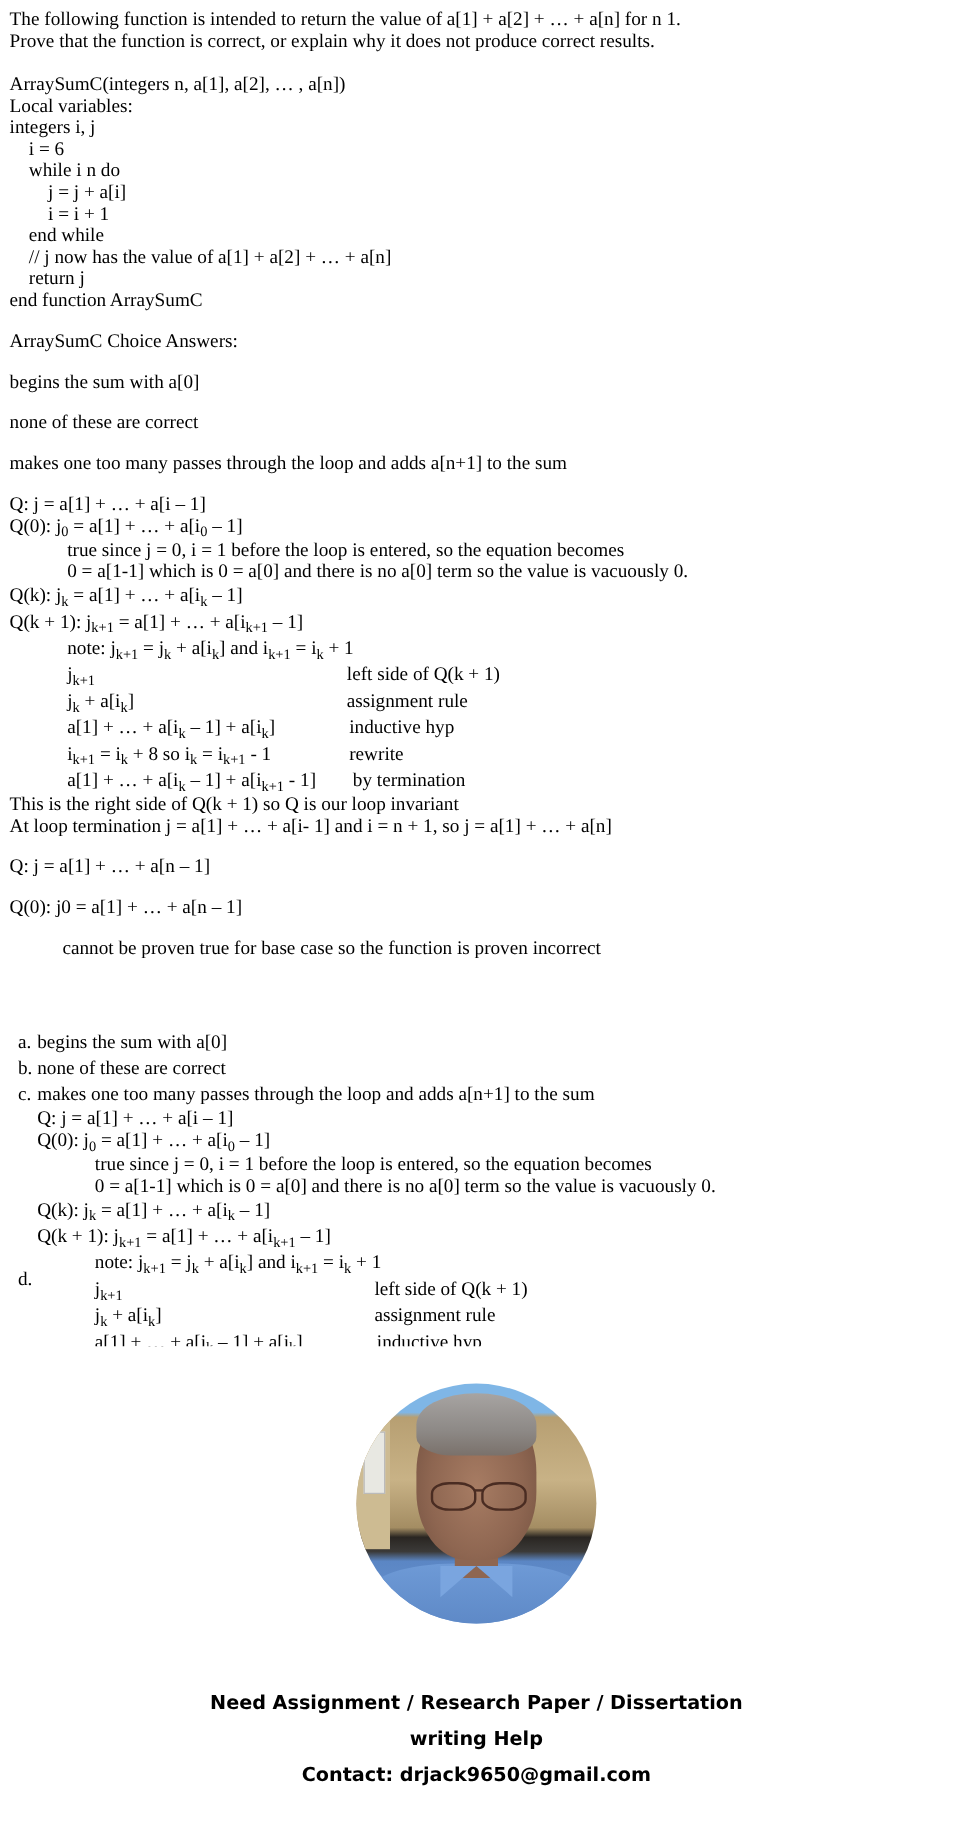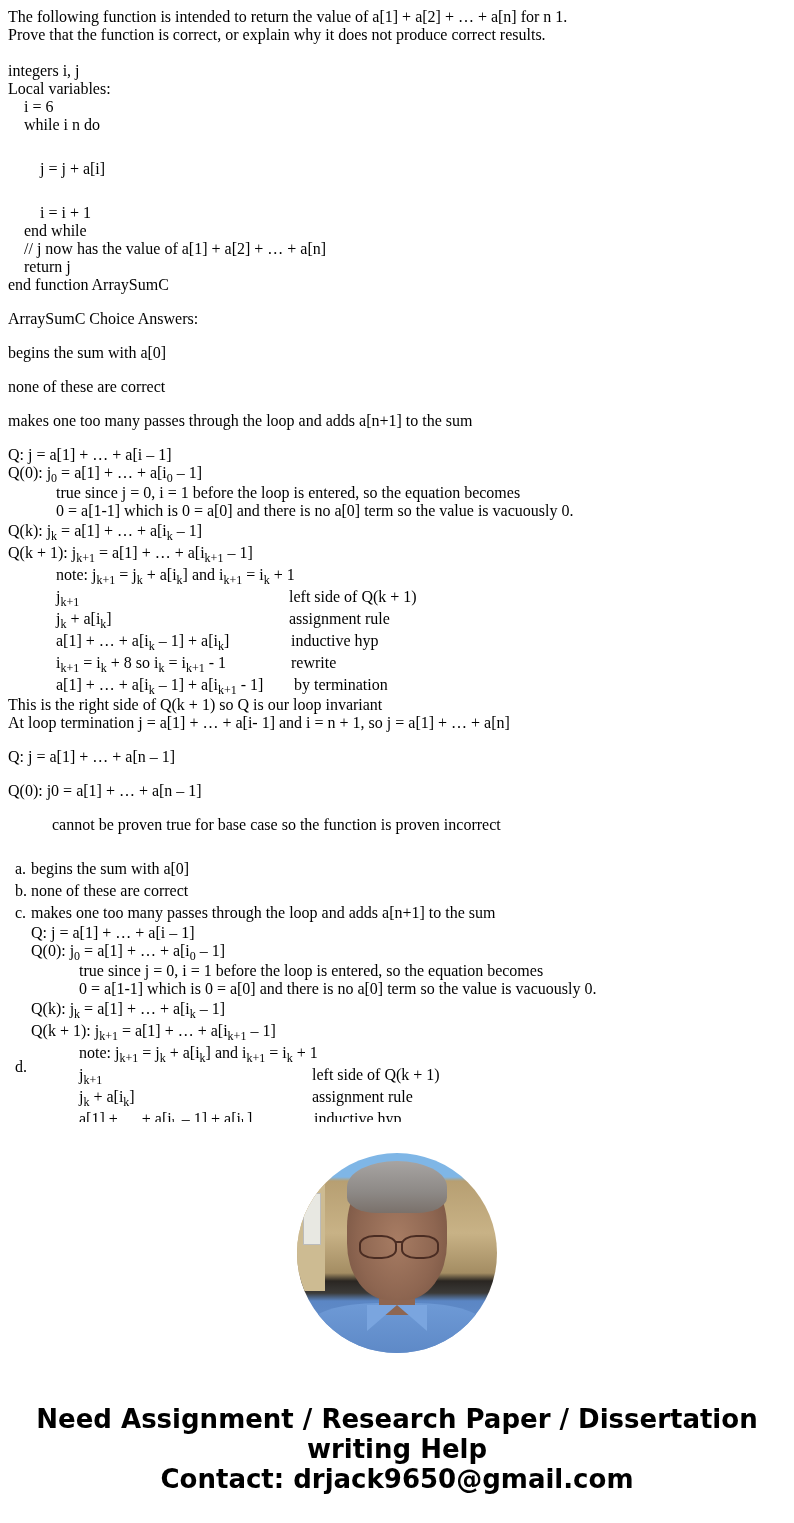--- a/index.html
+++ b/index.html
@@ -10,21 +10,21 @@
       overflow: hidden;
       font-family: "Liberation Serif", serif;
       font-size: 16px;
       color: #000000;
       line-height: 18px;
     }
     .doc { position: absolute; left: 8px; top: 8px; width: 780px; }
     .line { white-space: pre; height: 18px; }
     .blank { height: 16px; }
     .indent1 { padding-left: 16px; }
-    .indent2 { padding-left: 32px; margin-top: 26px; }
+    .indent2 { padding-left: 32px; }
     .indent3 { padding-left: 48px; }
     sub { font-size: 12px; vertical-align: -4px; line-height: 0; }
     .proof-row { position: relative; height: 22px; white-space: nowrap; }
     .proof-row .left { position: absolute; left: 48px; top: 2px; text-align: right; }
     .proof-row .right { position: absolute; top: 2px; }
     .sub-row { height: 22px; padding-top: 2px; box-sizing: border-box; white-space: nowrap; }
 
     
     .answers { position: absolute; left: 15px; top: 858px; width: 770px; }
     .answers .item { position: relative; height: 22px; white-space: nowrap; }
@@ -78,35 +78,36 @@
     }
     .avatar .collar-l { left: 70px; border-right: 30px solid transparent; }
     .avatar .collar-r { left: 100px; border-left: 30px solid transparent; }
 
     .promo {
       position: absolute;
       left: 0; top: 1404px; width: 794px;
       text-align: center;
       font-family: "DejaVu Sans", sans-serif;
       font-weight: bold;
-      font-size: 26px;
+      font-size: 16px;
       line-height: 30px;
       color: #000000;
     }
   </style>
 </head>
 <body>
 
 <div class="clip-area">
   <div class="doc">
     <div class="line">The following function is intended to return the value of a[1] + a[2] + … + a[n] for n 1.</div>
     <div class="line">Prove that the function is correct, or explain why it does not produce correct results.</div>
     <div class="line"></div>
+    <div class="line">ArraySumC(integers n, a[1], a[2], … , a[n])</div>
+    <div class="line">Local variables:</div>
     <div class="line">integers i, j</div>
-    <div class="line">Local variables:</div>
     <div class="line indent1">i = 6</div>
     <div class="line indent1">while i n do</div>
     <div class="line indent2">j = j + a[i]</div>
     <div class="line indent2">i = i + 1</div>
     <div class="line indent1">end while</div>
     <div class="line indent1">// j now has the value of a[1] + a[2] + … + a[n]</div>
     <div class="line indent1">return j</div>
     <div class="line">end function ArraySumC</div>
     <div class="blank"></div>
     <div class="line">ArraySumC Choice Answers:</div>

